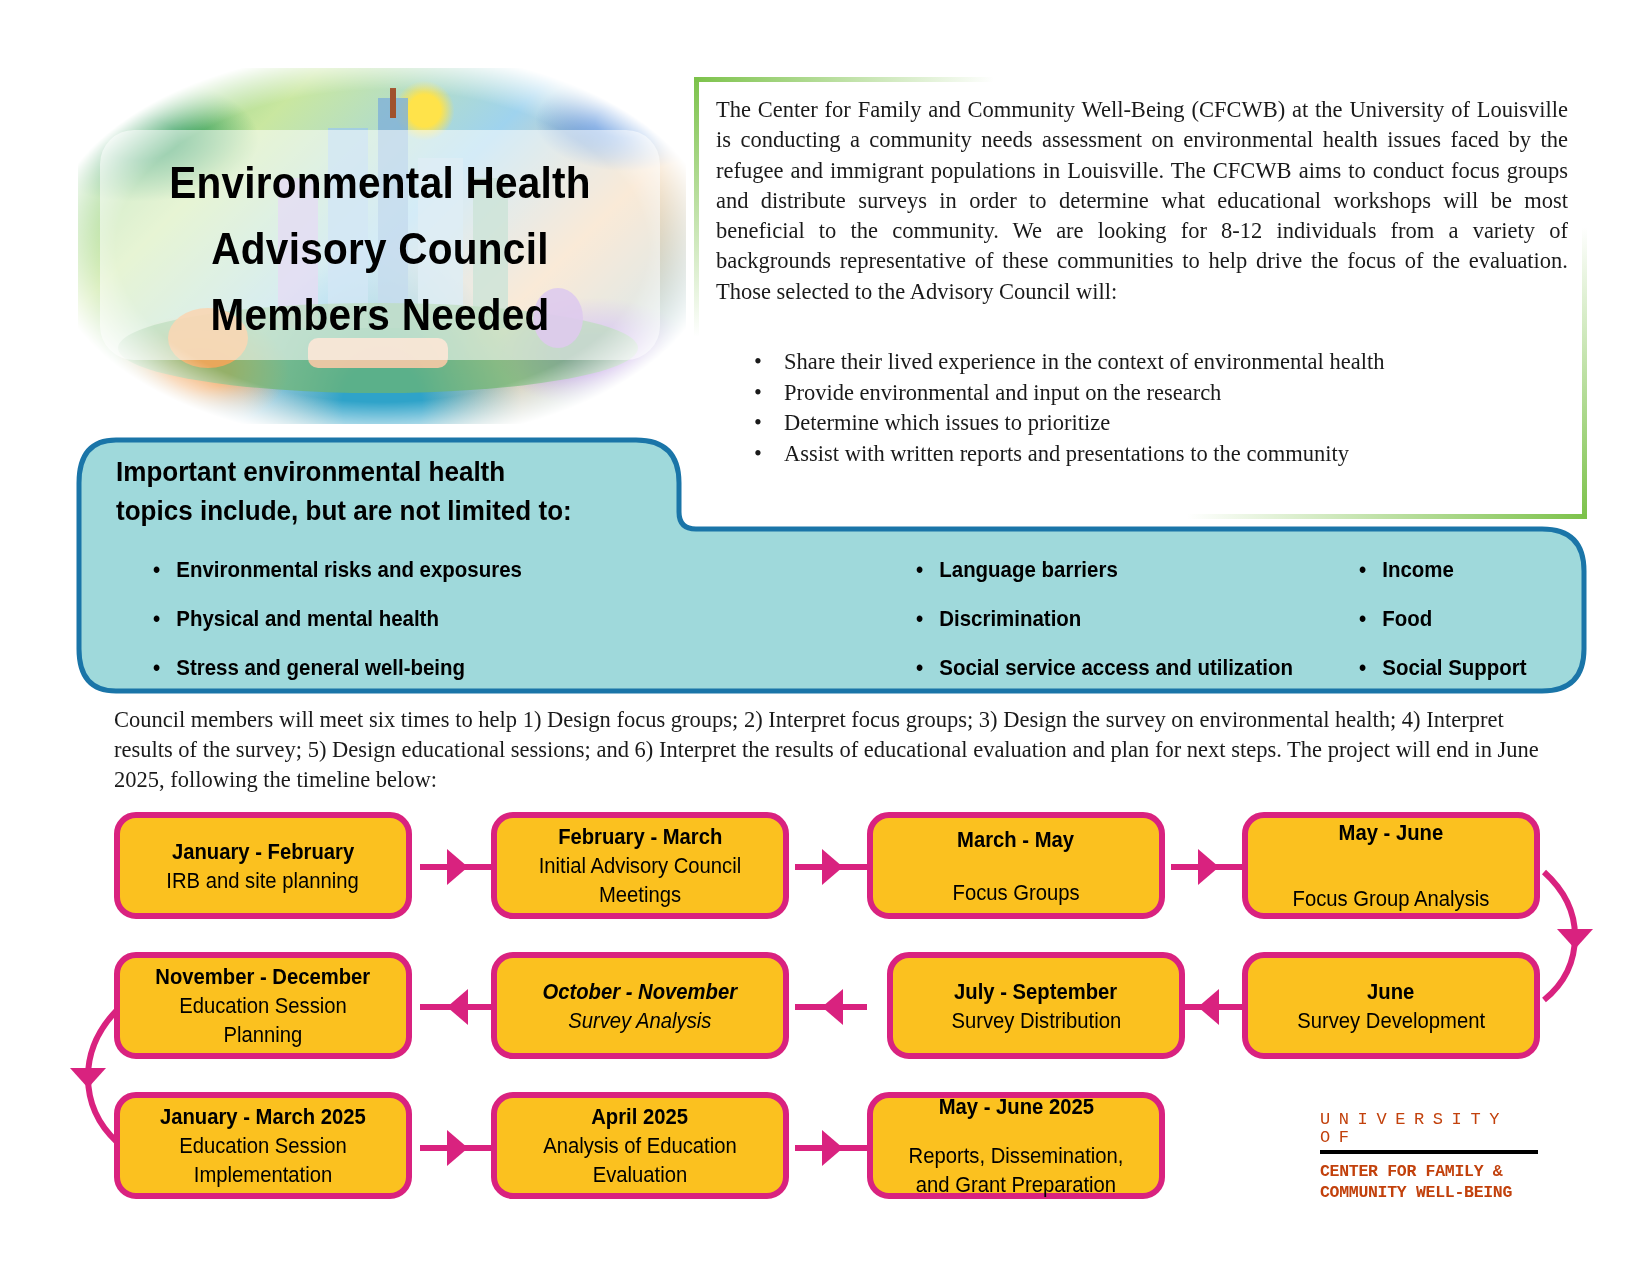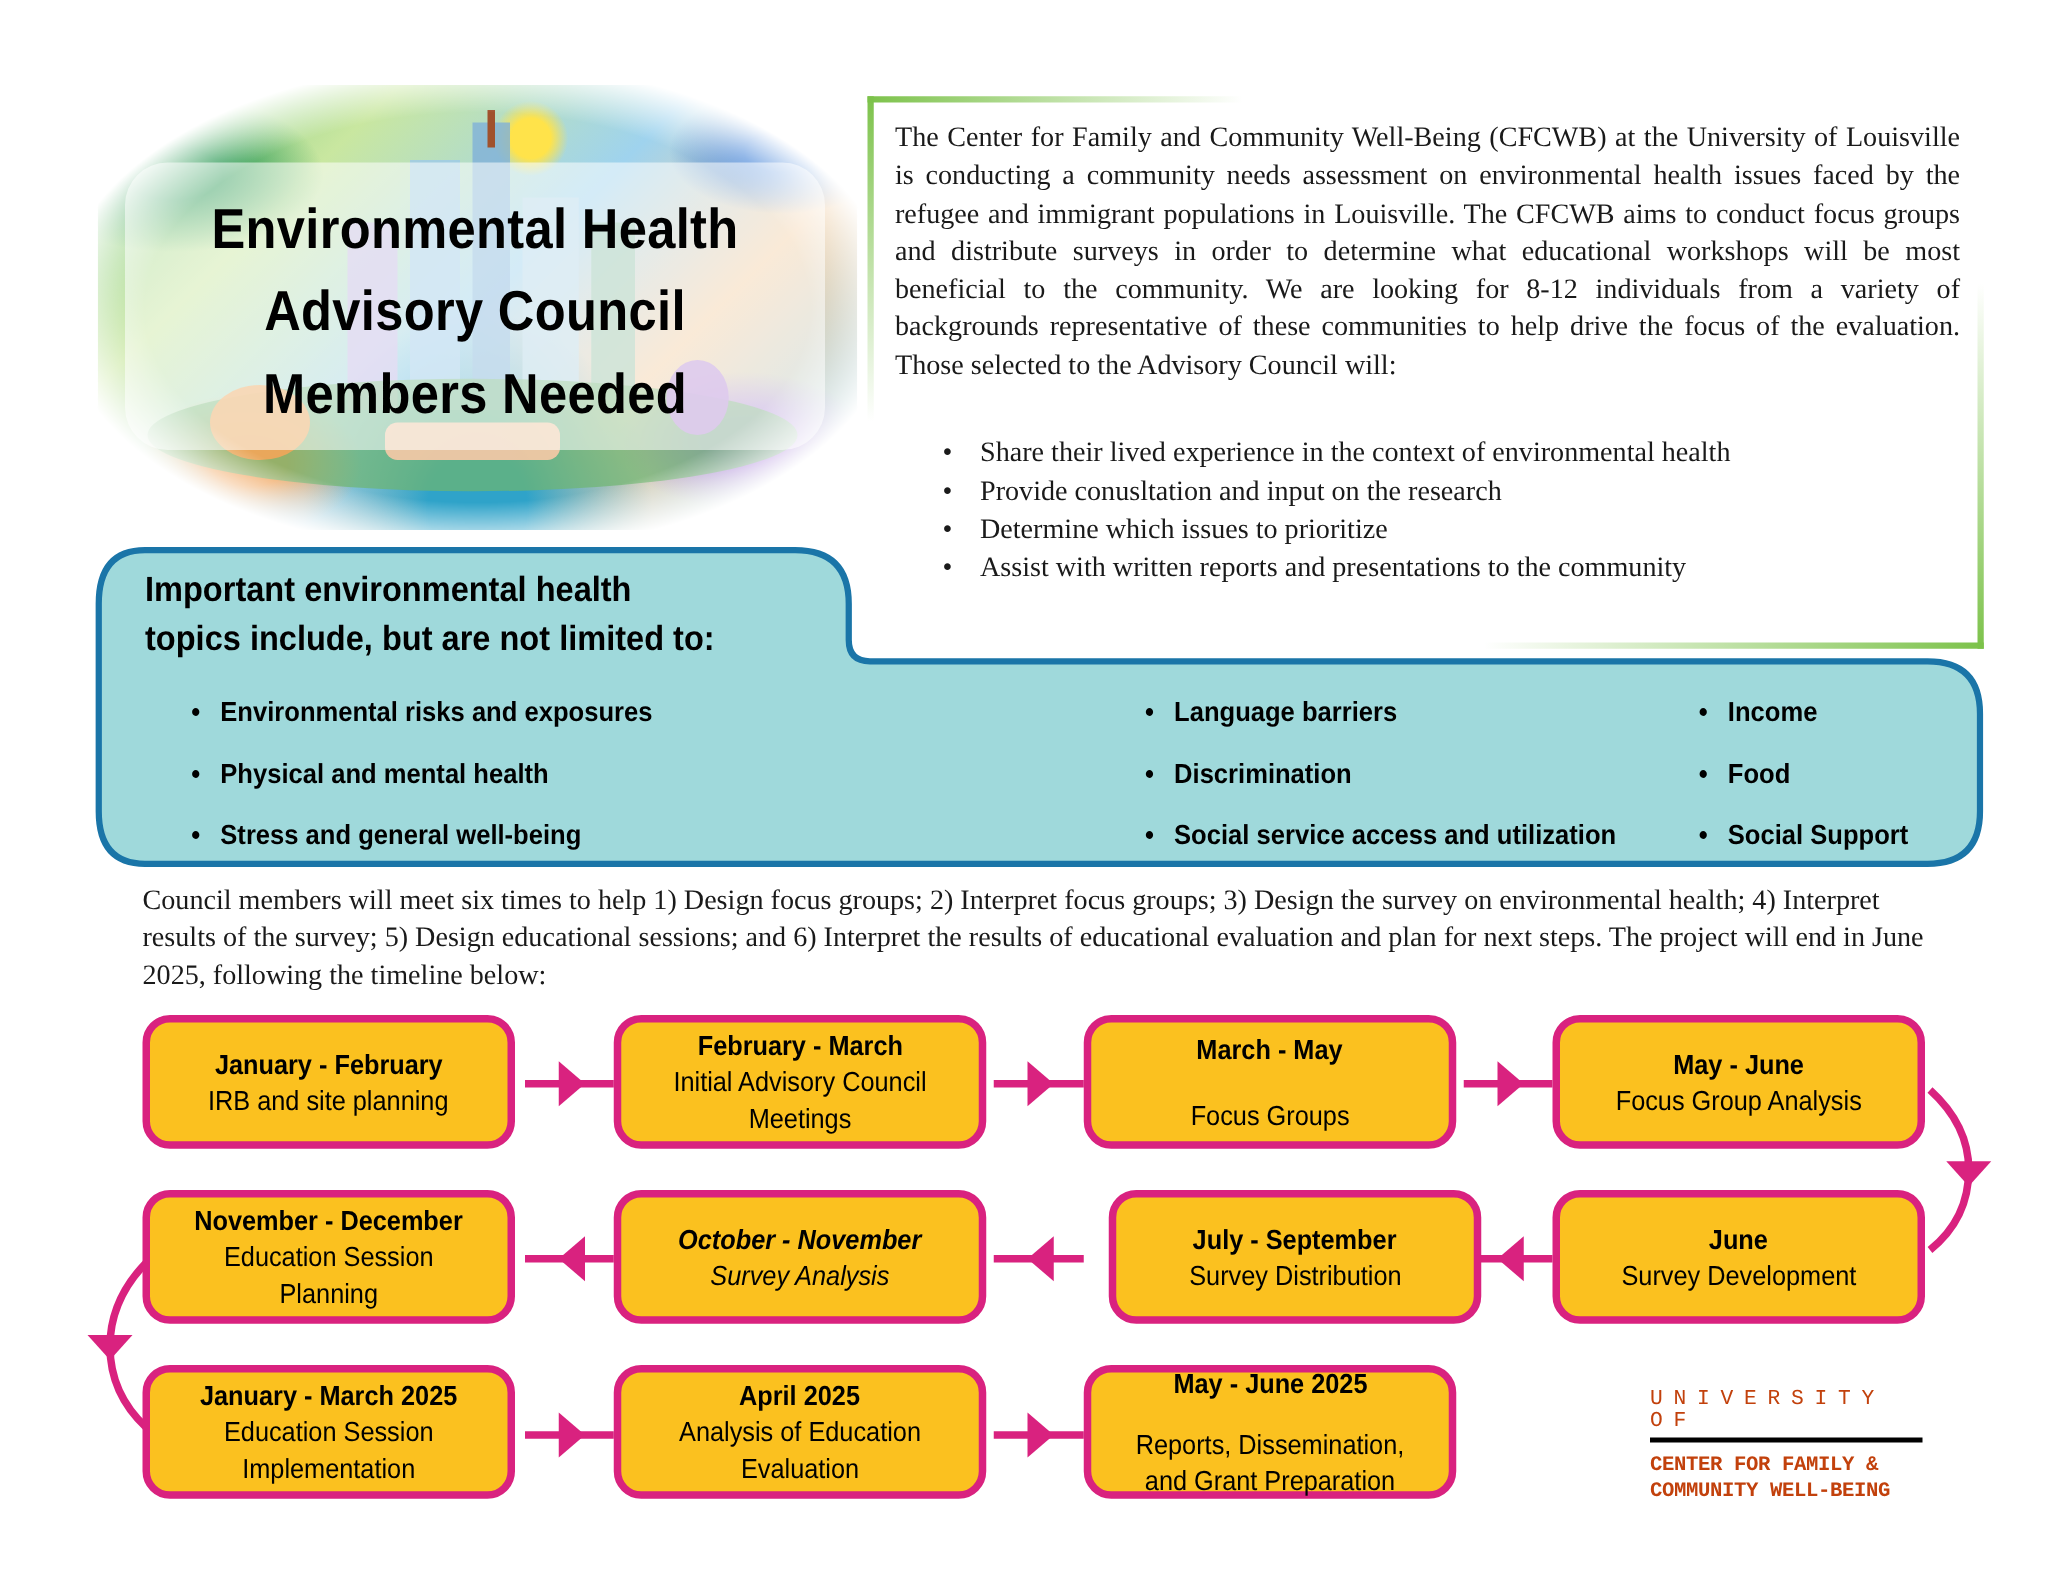--- a/index.html
+++ b/index.html
@@ -105,21 +105,21 @@
 </div>
 
 <div class="intro">
   <div class="bar-top"></div>
   <div class="bar-left"></div>
   <div class="bar-right"></div>
   <div class="bar-bottom"></div>
   <div class="intro-text">The Center for Family and Community Well-Being (CFCWB) at the University of Louisville is conducting a community needs assessment on environmental health issues faced by the refugee and immigrant populations in Louisville. The CFCWB aims to conduct focus groups and distribute surveys in order to determine what educational workshops will be most beneficial to the community. We are looking for 8-12 individuals from a variety of backgrounds representative of these communities to help drive the focus of the evaluation. Those selected to the Advisory Council will:</div>
   <ul class="intro-list">
     <li>Share their lived experience in the context of environmental health</li>
-    <li>Provide conusltation and input on the research</li>
+    <li>Provide environmental and input on the research</li>
     <li>Determine which issues to prioritize</li>
     <li>Assist with written reports and presentations to the community</li>
   </ul>
 </div>
 
 <div class="topics">
   <svg width="1511" height="257" viewBox="0 0 1511 257">
     <path d="M 40 3 L 560 3 Q 603 3 603 46 L 603 75 Q 603 92 620 92 L 1466 92 Q 1508 92 1508 134 L 1508 212 Q 1508 254 1466 254 L 40 254 Q 3 254 3 212 L 3 46 Q 3 3 40 3 Z" fill="#9fd9db" stroke="#1a75a8" stroke-width="5"></path>
   </svg>
   <div class="topics-heading">
@@ -186,21 +186,21 @@
   <div class="task">IRB and site planning</div>
 </div>
 <div class="tl-box" style="left:491px; top:812px;">
   <div class="period">February - March</div>
   <div class="task" style="width:250px">Initial Advisory Council Meetings</div>
 </div>
 <div class="tl-box" style="left:867px; top:812px;gap:24px;">
   <div class="period">March - May</div>
   <div class="task">Focus Groups</div>
 </div>
-<div class="tl-box" style="left:1242px; top:812px;">
+<div class="tl-box" style="left:1242px; top:812px;justify-content:space-between;">
   <div class="period">May - June</div>
   <div class="task">Focus Group Analysis</div>
 </div>
 
 <div class="tl-box" style="left:1242px; top:952px;">
   <div class="period">June</div>
   <div class="task">Survey Development</div>
 </div>
 <div class="tl-box" style="left:867px; top:952px;margin-left:20px;">
   <div class="period">July - September</div>

